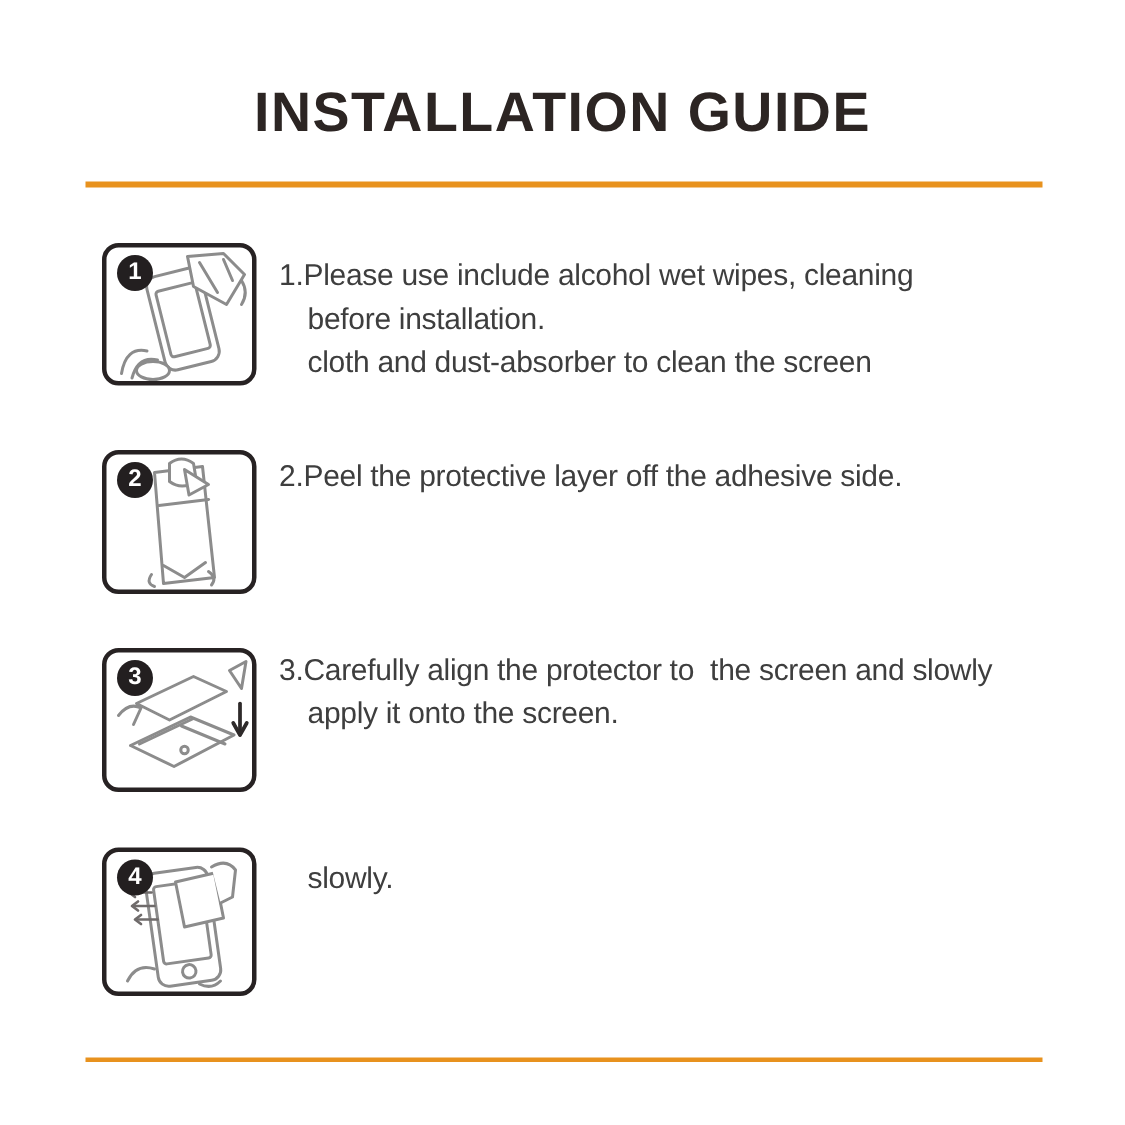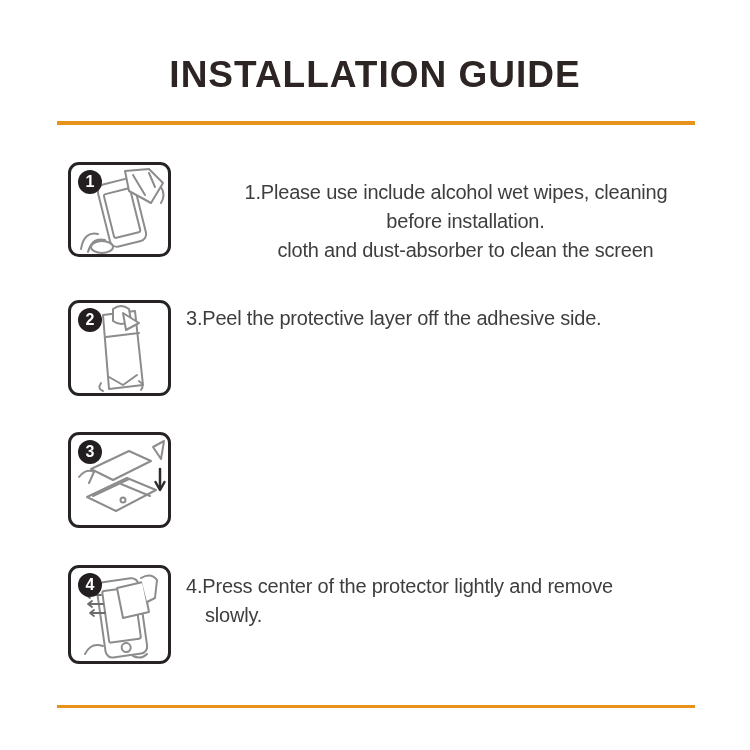--- a/index.html
+++ b/index.html
@@ -25,21 +25,21 @@
   .badge{
     position:absolute;left:7px;top:5px;width:24px;height:24px;border-radius:50%;
     background:#231f20;color:#ffffff;font-weight:bold;font-size:16px;
     display:flex;align-items:center;justify-content:center;z-index:2;
   }
   .art{position:absolute;left:0;top:0;width:100%;height:100%;}
   .step-text{
     position:absolute;left:186px;width:540px;
     font-size:20px;line-height:29px;color:#3e3e3e;letter-spacing:-0.2px;
   }
-  #txt1{top:178px;text-align:center;}
+  #txt1{top:170px;}
   #txt2{top:304px;}
   #txt3{top:433px;}
   #txt4{top:572px;}
   .ln{white-space:pre-wrap;}
   .cont{margin-left:19px;}
 </style>
 </head>
 <body>
 
 <div id="page">
@@ -75,38 +75,42 @@
       <path d="M32 12 L64 8 L72 82 L38 86 Z" fill="#ffffff"></path>
       <path d="M35 34 L68 30"></path>
       <path d="M38 74 L52 82 L66 72"></path>
       <path d="M42 6 Q50 0 58 6 L60 18 Q50 24 42 18 Z" fill="#ffffff"></path>
       <path d="M52 10 L68 20 L55 27 Z" fill="#ffffff"></path>
       <path d="M30 80 q-4 6 2 8"></path>
       <path d="M68 78 q6 4 2 9"></path>
     </svg>
   </div>
   <div class="step-text" id="txt2">
-    <div class="ln">3.Peel the protective layer off the adhesive side.</div>
+    <div class="ln">2.Peel the protective layer off the adhesive side.</div>
   </div>
 
   <div class="step-box" id="box3">
     <span class="badge">3</span>
     <svg class="art" viewBox="0 0 97 90" fill="none" stroke="#8c8c8c" stroke-width="2" stroke-linecap="round" stroke-linejoin="round" aria-label="align-protector-down-arrow-icon">
       <path d="M20 34 L58 16 L80 26 L42 45 Z" fill="#ffffff"></path>
       <path d="M16 62 L56 43 L85 55 L45 76 Z" fill="#ffffff"></path>
       <path d="M22 61 L58 44"></path>
       <path d="M50 49 L79 61"></path>
       <circle cx="52" cy="65" r="2.5"></circle>
       <path d="M8 42 Q15 33 23 37 L18 48" fill="#ffffff"></path>
       <path d="M82 12 L93 6 L90 24 Z" fill="#ffffff"></path>
       <g stroke="#2e2a2a" stroke-width="2.5">
         <line x1="89" y1="34" x2="89" y2="52"></line>
         <path d="M84.5 47 L89 55 L93.5 47" fill="none"></path>
       </g>
     </svg>
+  </div>
+  <div class="step-text" id="txt3">
+    <div class="ln">3.Carefully align the protector to  the screen and slowly</div>
+    <div class="ln cont">apply it onto the screen.</div>
   </div>
 
   <div class="step-box" id="box4">
     <span class="badge">4</span>
     <svg class="art" viewBox="0 0 97 93" fill="none" stroke="#8c8c8c" stroke-width="2" stroke-linecap="round" stroke-linejoin="round" aria-label="press-center-remove-bubbles-icon">
       <g transform="rotate(-8 50 50)">
         <rect x="30" y="12" width="42" height="76" rx="7" fill="#ffffff"></rect>
         <rect x="35" y="21" width="32" height="52" rx="2" fill="#ffffff"></rect>
         <circle cx="51" cy="80" r="4.5"></circle>
       </g>
@@ -118,18 +122,17 @@
         <path d="M32 36 H18"></path>
           <path d="M21 33 l-4 3 4 3"></path>
         <path d="M34 45 H20"></path>
           <path d="M23 42 l-4 3 4 3"></path>
       </g>
       <path d="M14 86 Q20 74 32 78"></path>
       <path d="M62 88 q8 4 14 -2"></path>
     </svg>
   </div>
   <div class="step-text" id="txt4">
-    <div class="ln">4.Press center of the protector lightly and remove</div>
     <div class="ln cont">slowly.</div>
   </div>
 
   <div class="rule rule-bottom"></div>
 </div>
 
 </body></html>

